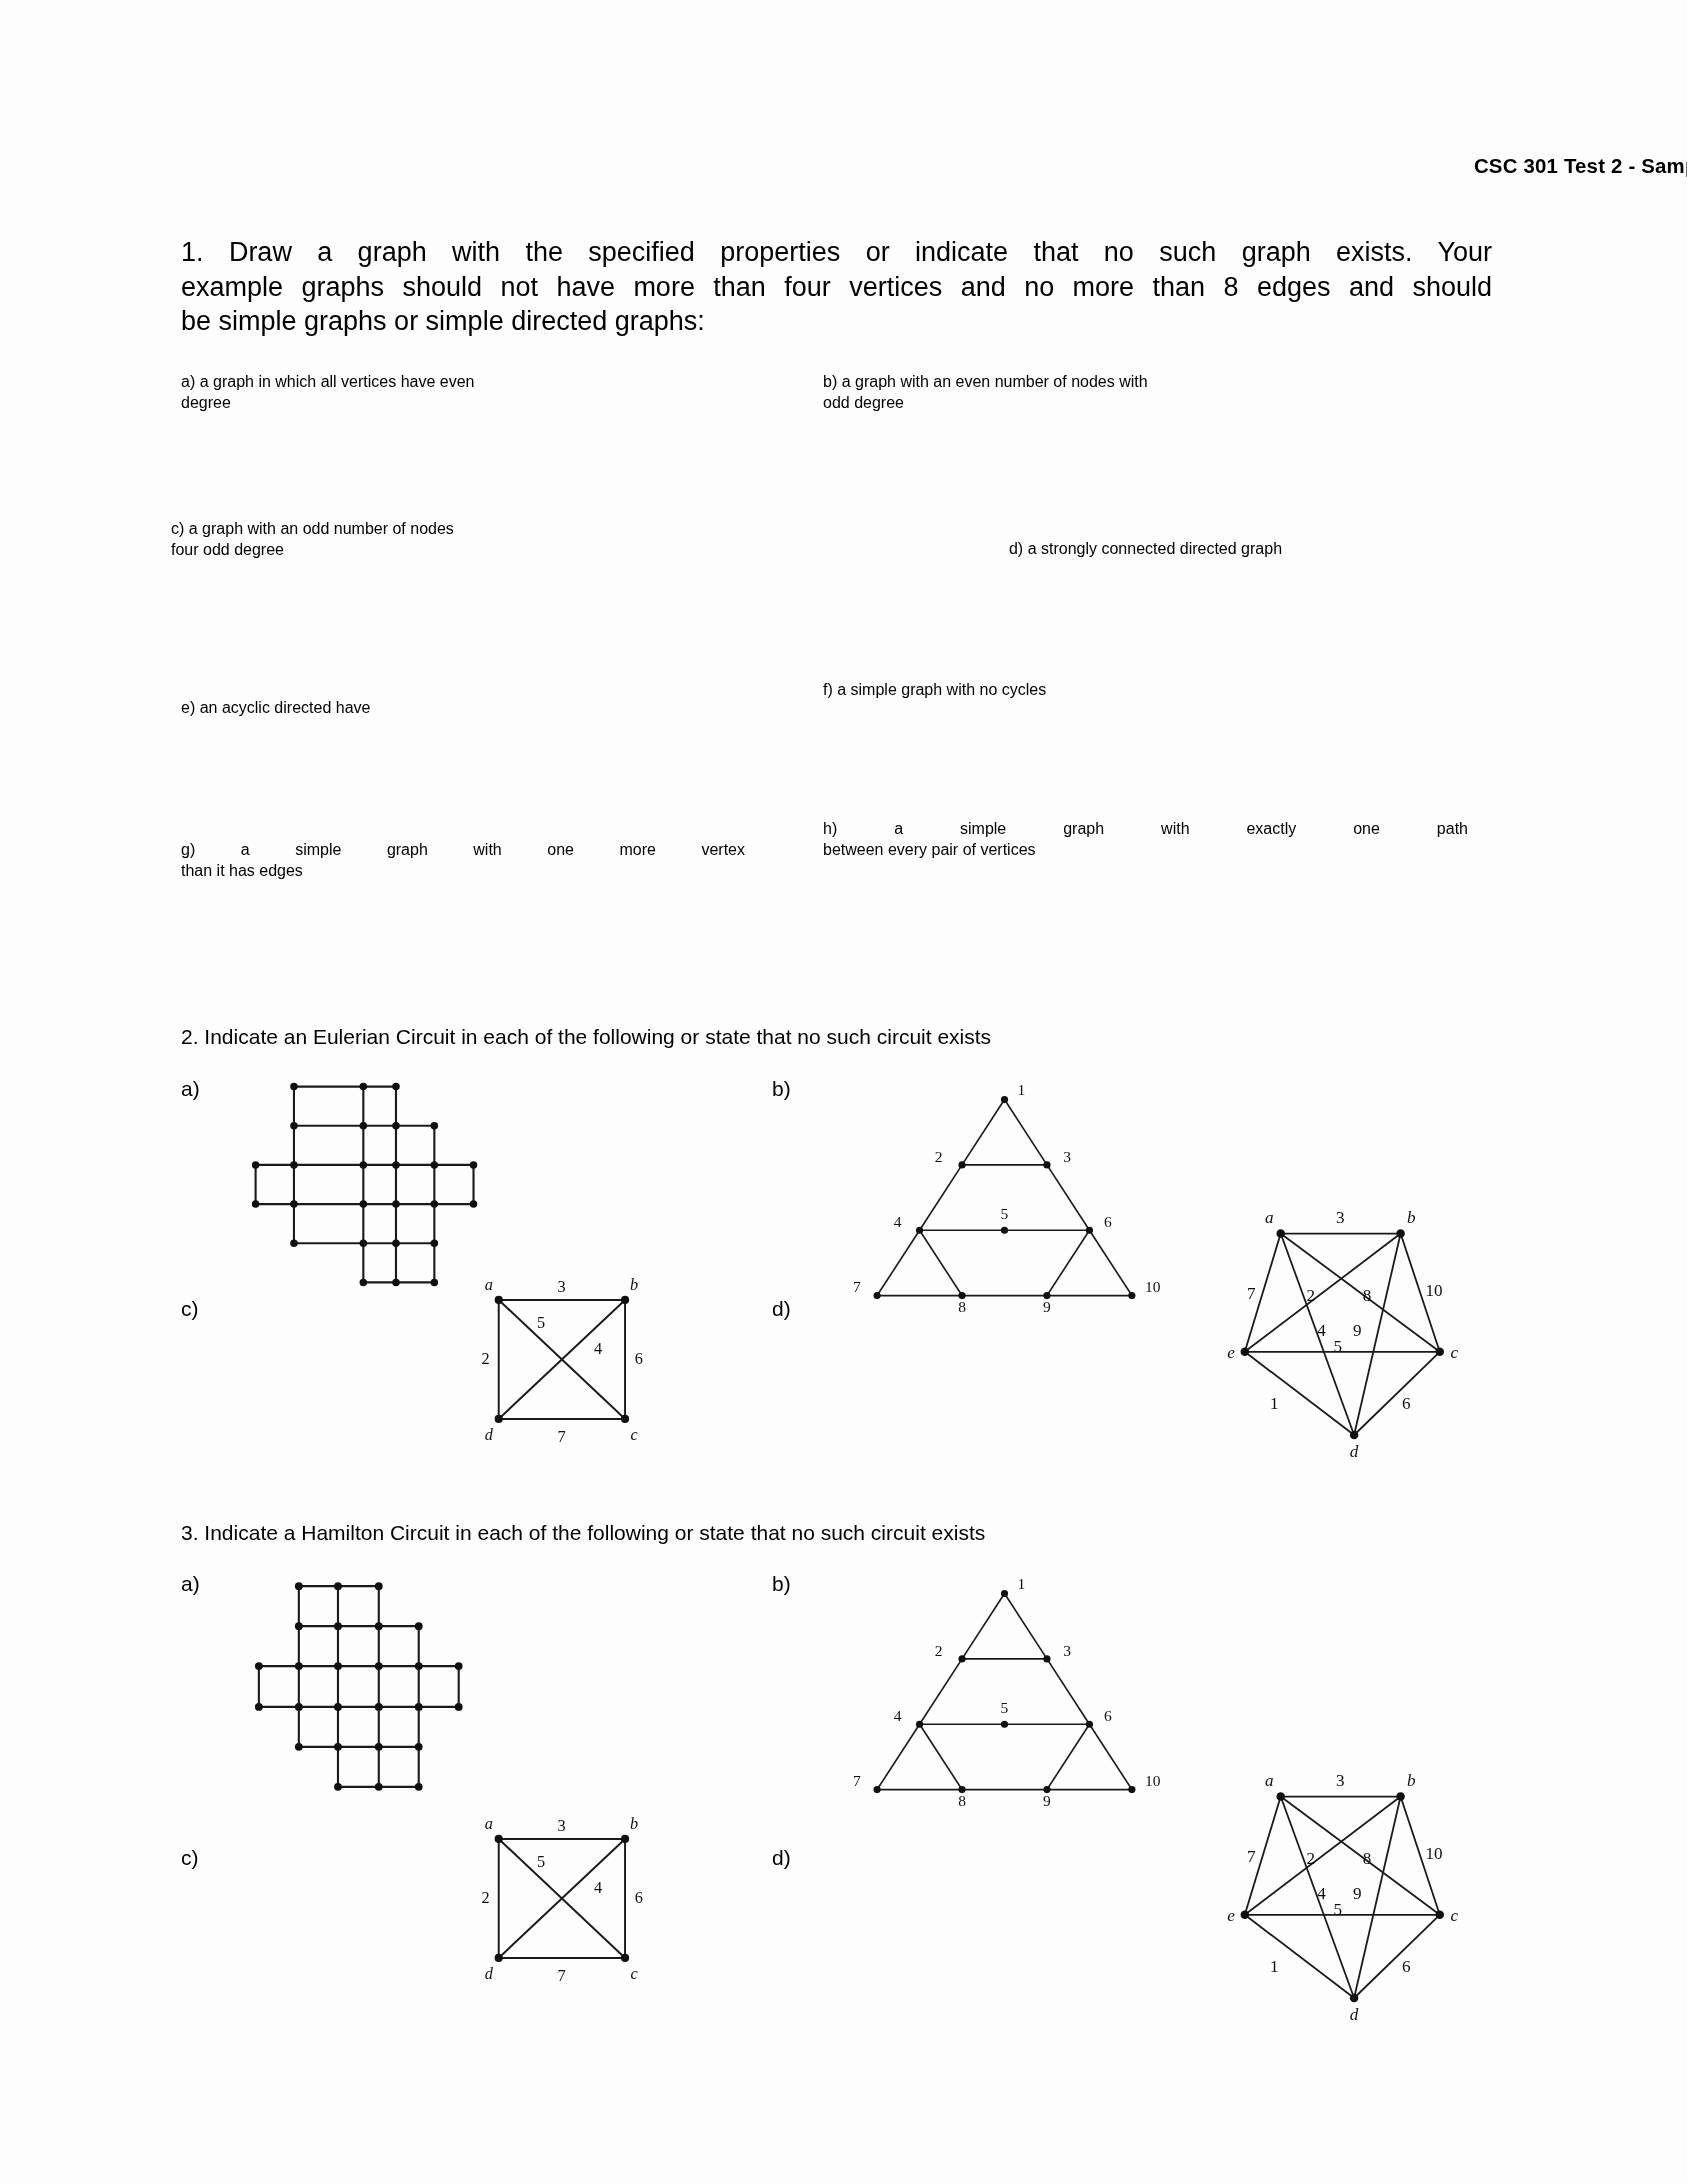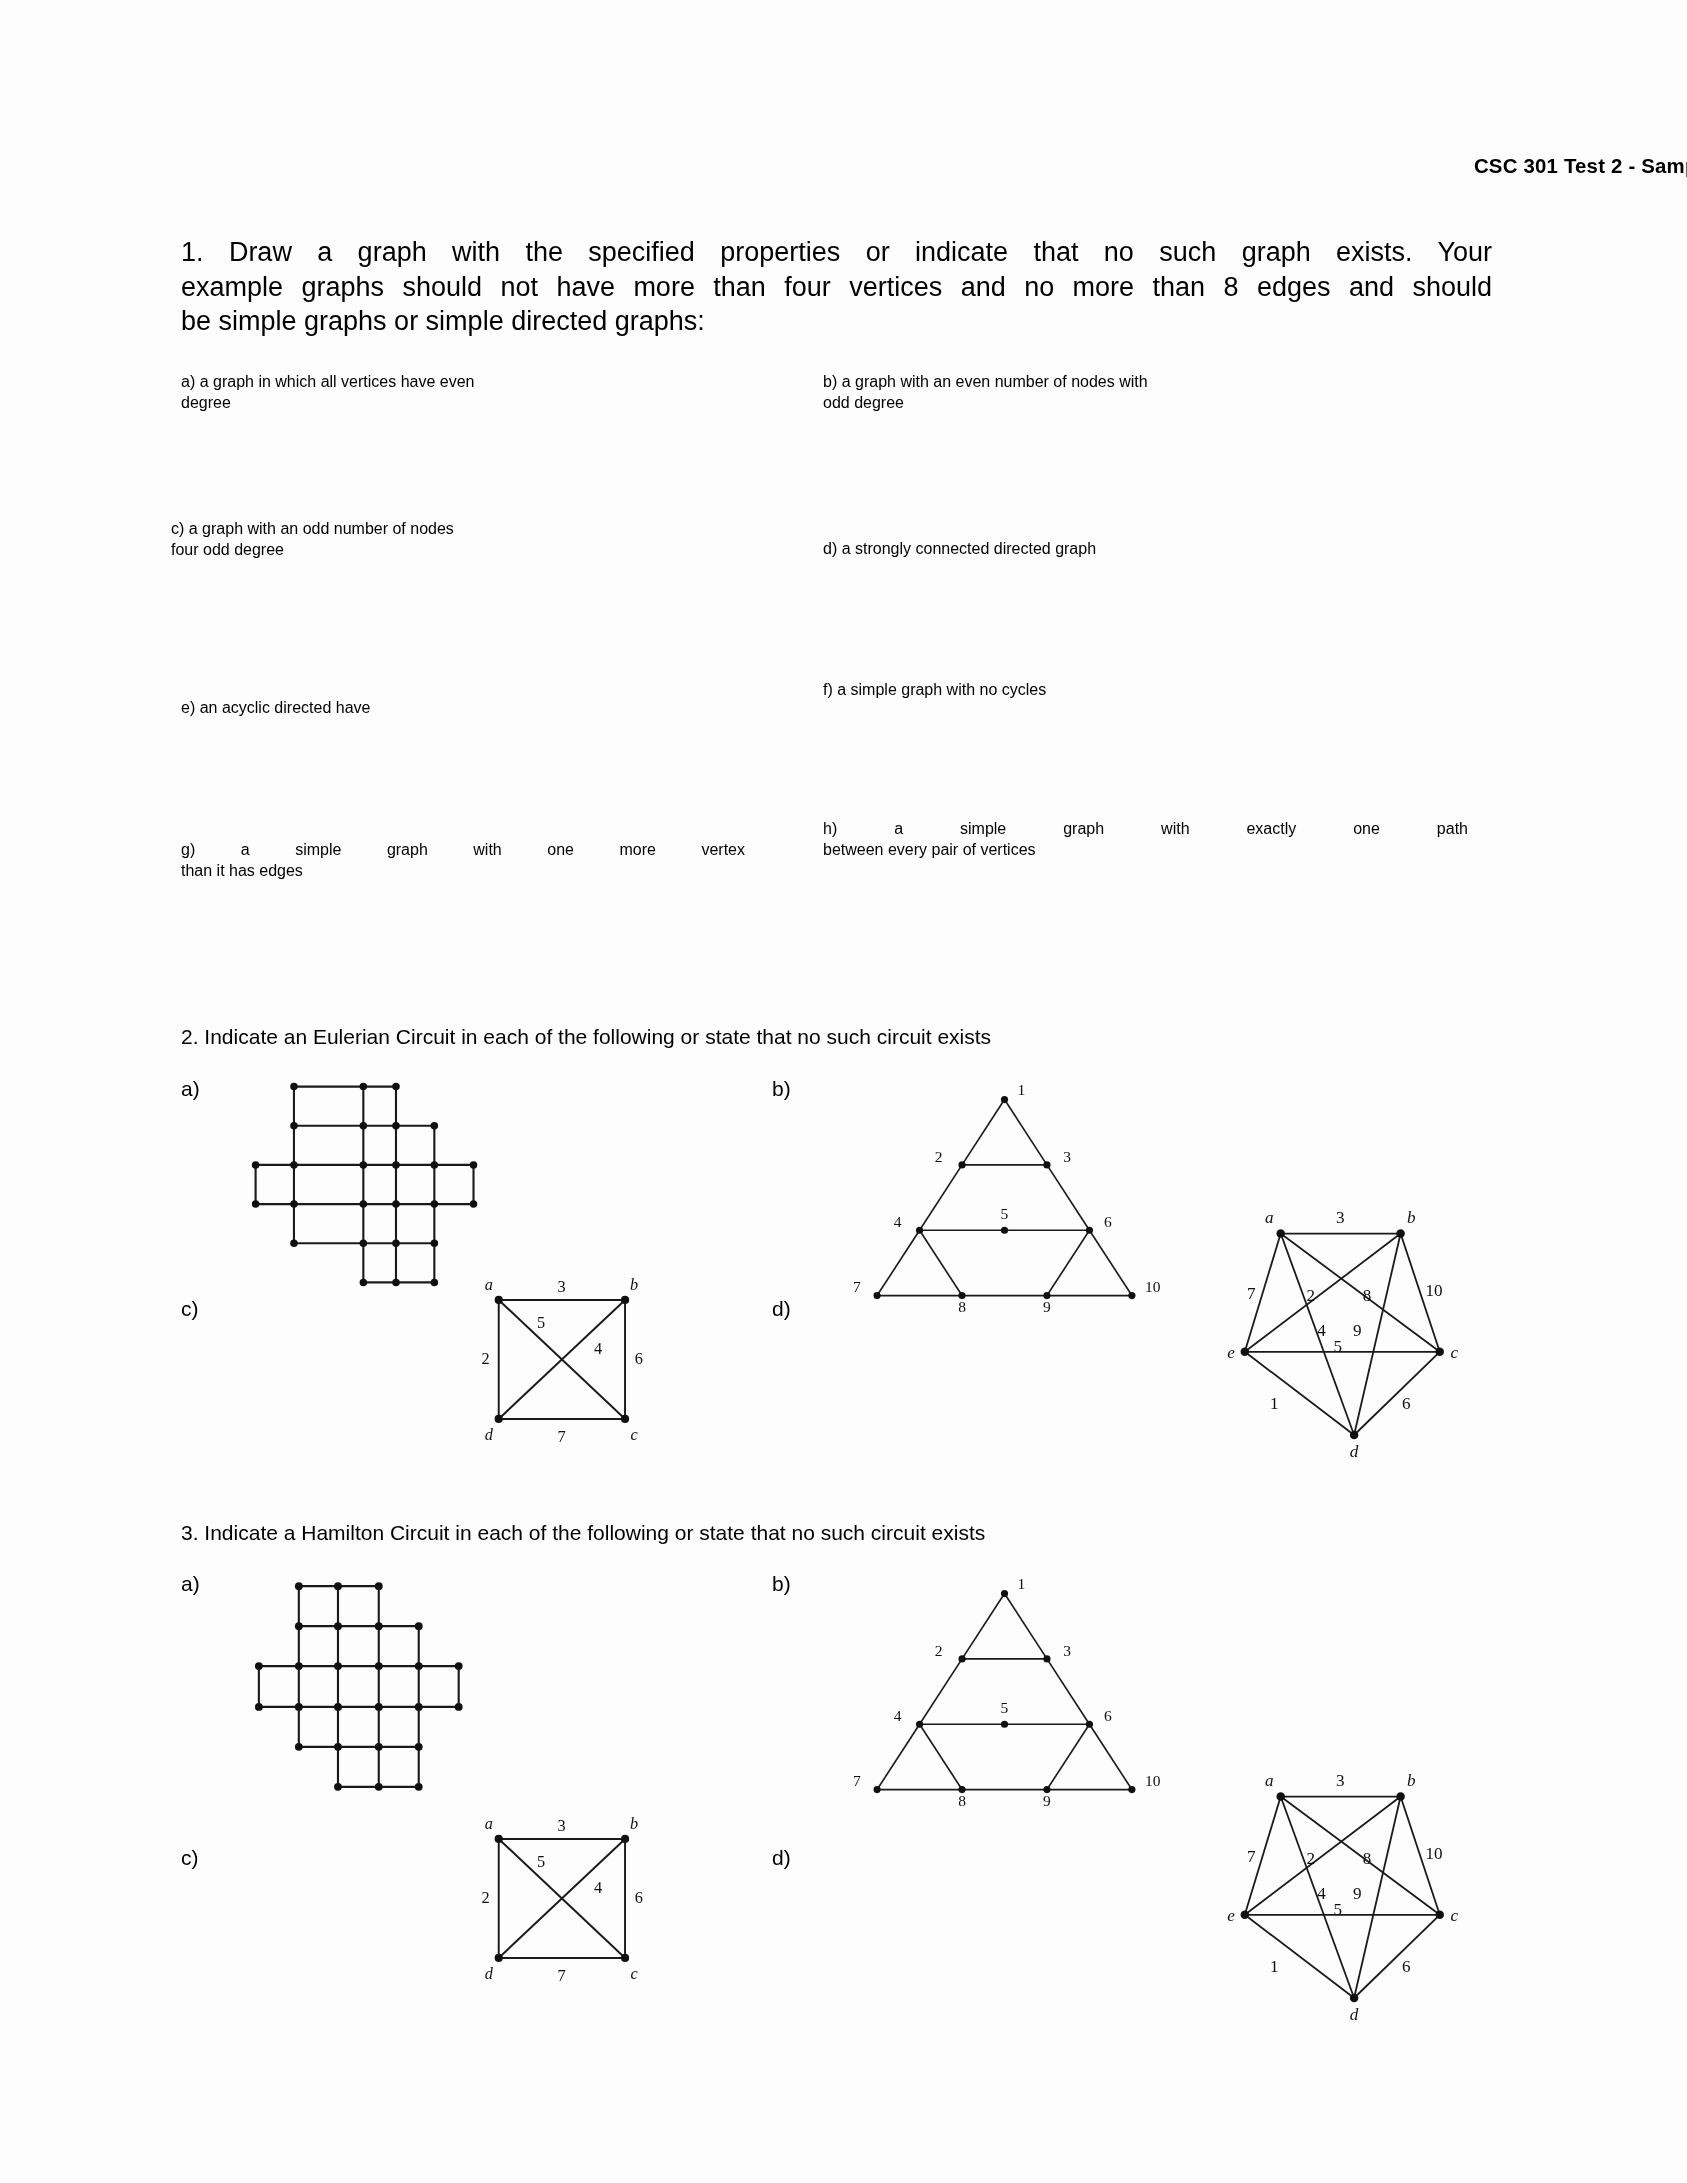--- a/index.html
+++ b/index.html
@@ -87,21 +87,21 @@
   <div class="subitem" style="left:823px; top:372px; width:645px;">
     <div>b) a graph with an even number of nodes with</div>
     <div>odd degree</div>
   </div>
 
   <div class="subitem" style="left:171px; top:519px; width:523px;">
     <div>c) a graph with an odd number of nodes</div>
     <div>four odd degree</div>
   </div>
 
-  <div class="subitem" style="left:823px; top:539px; width:645px;">
+  <div class="subitem" style="left:823px; top:539px; width:645px;text-align:center;">
     <div>d) a strongly connected directed graph</div>
   </div>
 
   <div class="subitem" style="left:181px; top:698px; width:523px;">
     <div>e) an acyclic directed have</div>
   </div>
 
   <div class="subitem" style="left:823px; top:680px; width:645px;">
     <div>f) a simple graph with no cycles</div>
   </div>

